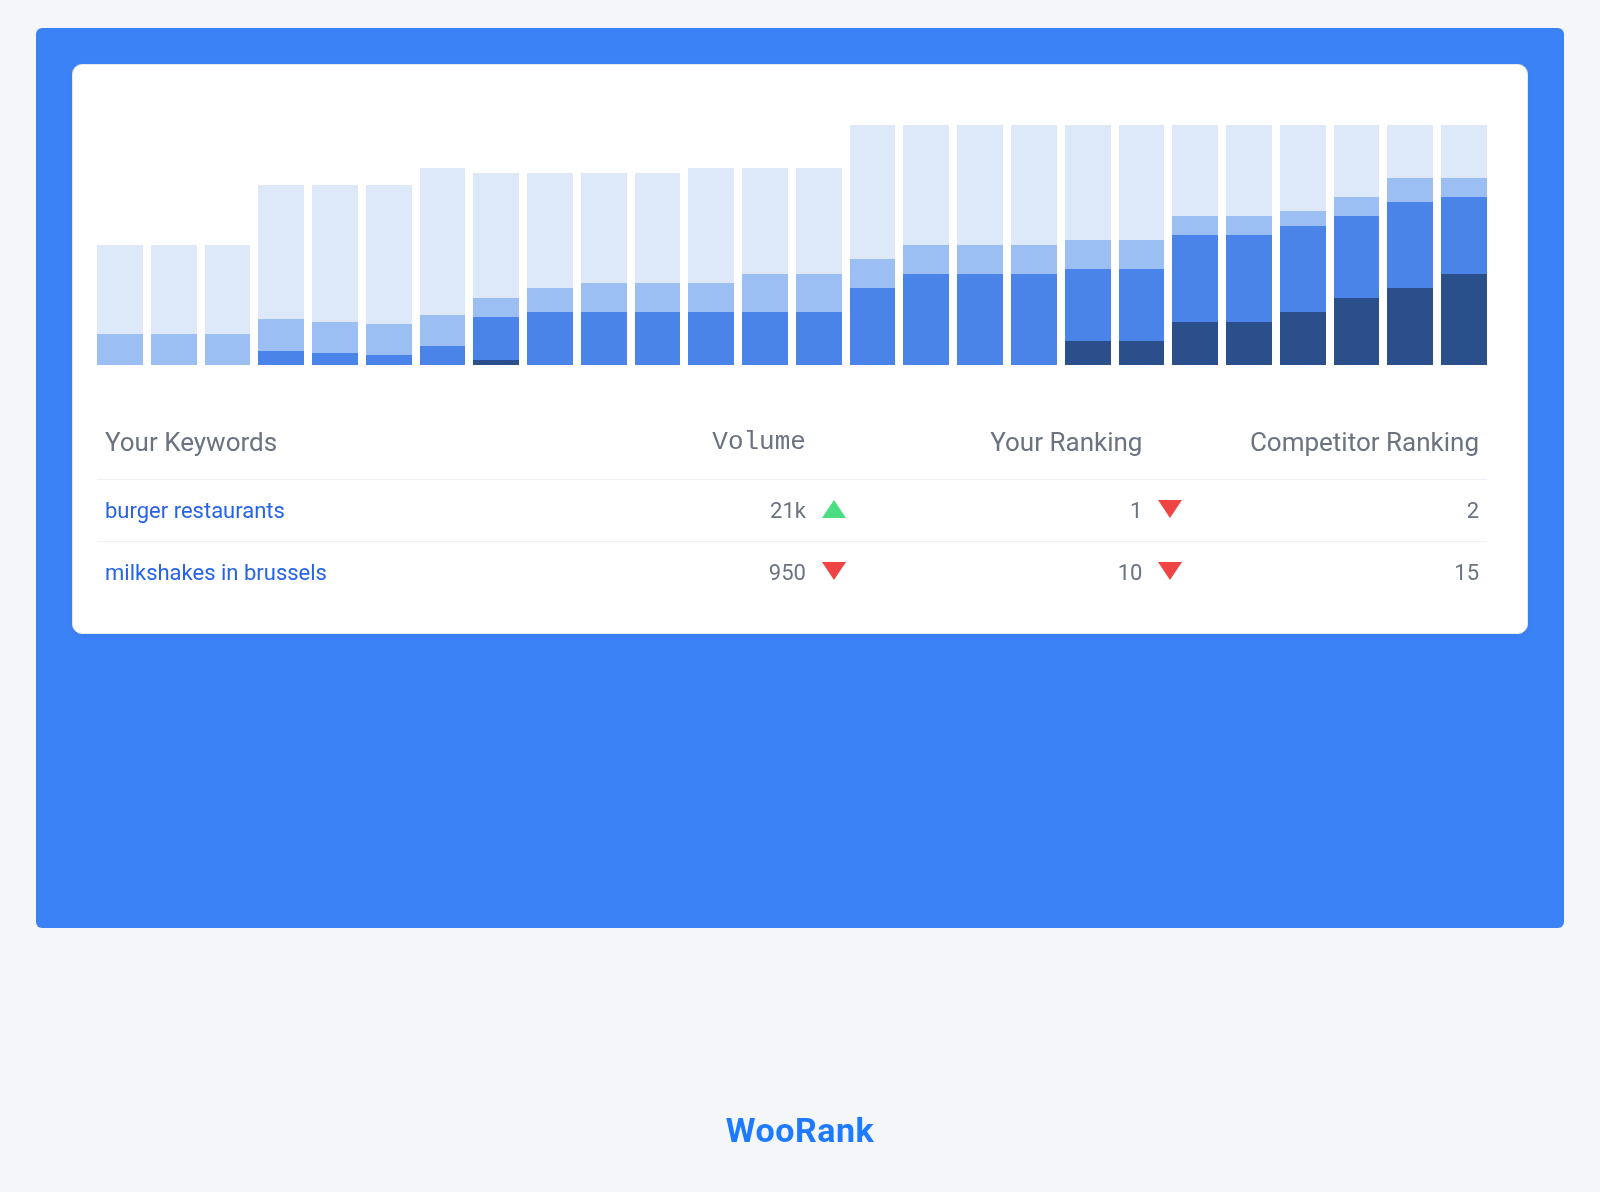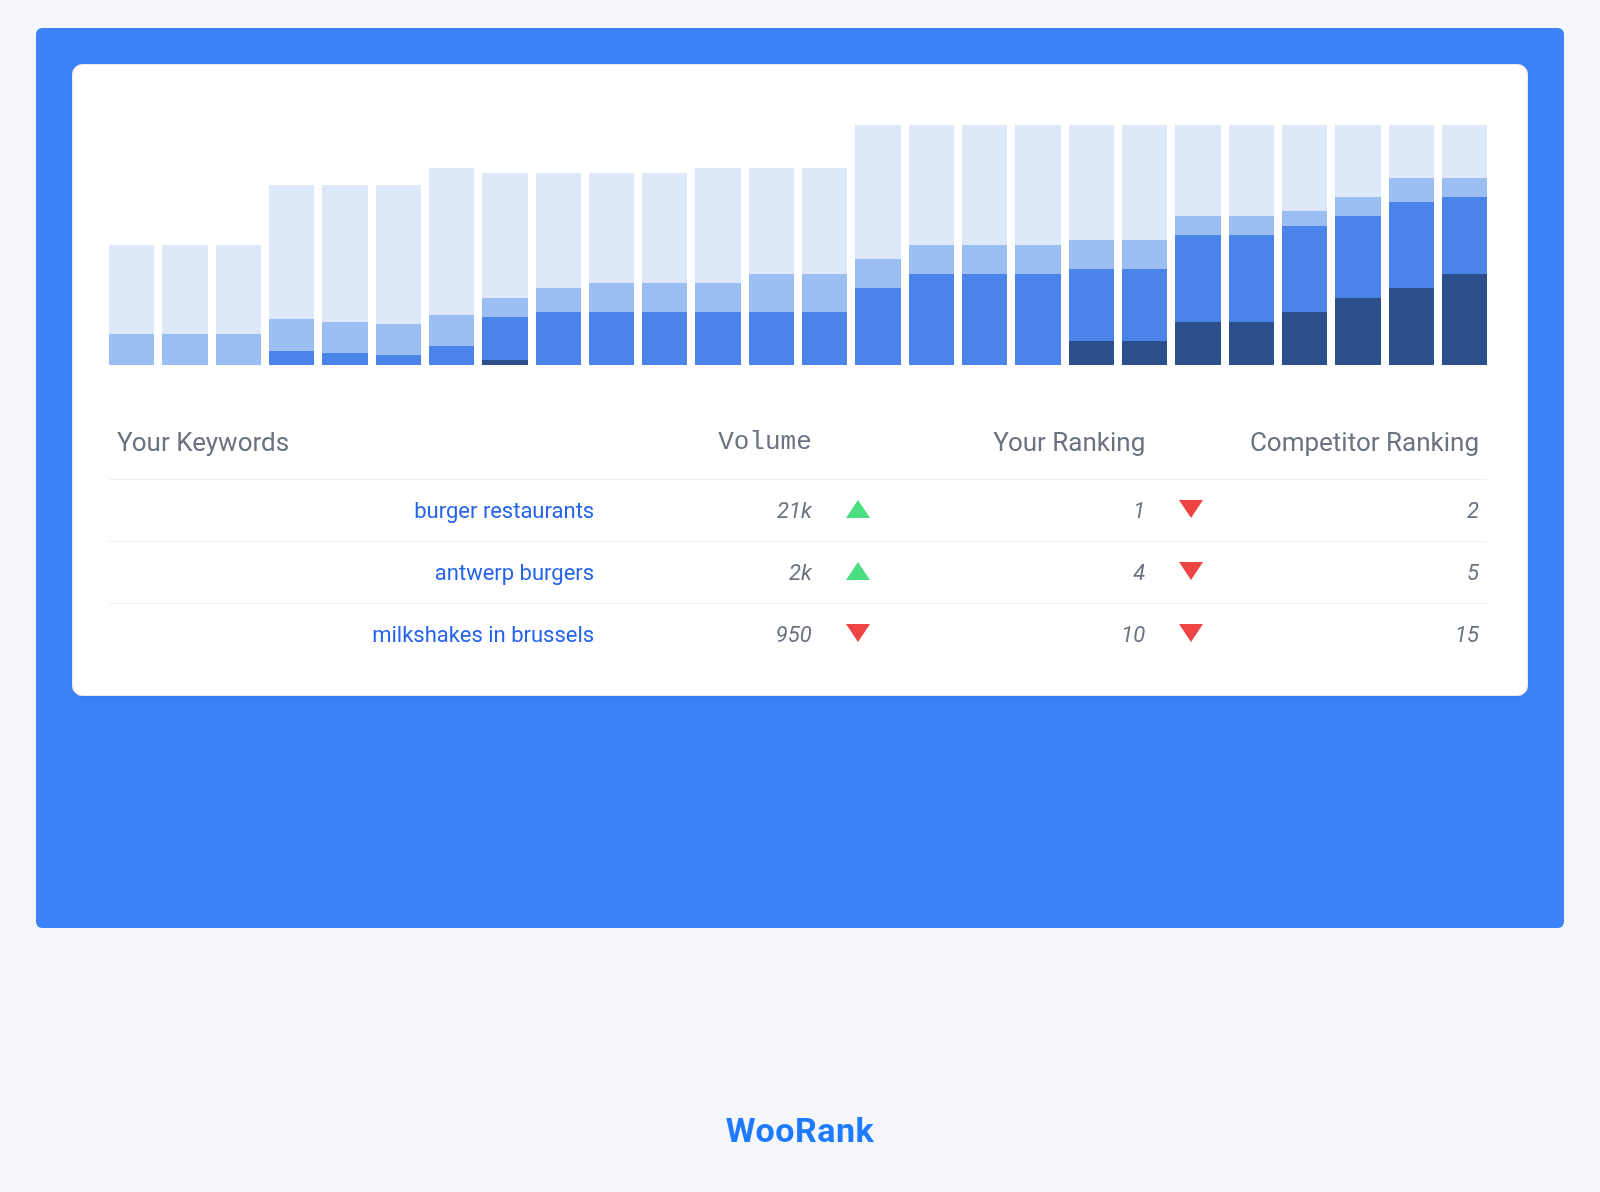--- a/index.html
+++ b/index.html
@@ -21,21 +21,21 @@
   }
   .card {
     position: absolute;
     top: 64px;
     left: 72px;
     right: 72px;
     background: #ffffff;
     border-radius: 10px;
     border: 1px solid #e5e9f0;
     box-shadow: 0 2px 8px rgba(0,0,0,0.03);
-    padding: 40px 40px 30px 36px;
+    padding: 40px 40px 30px 24px;
   }
   
   .chart {
     height: 260px;
     display: flex;
     align-items: flex-end;
     gap: 8px;
     margin-bottom: 48px;
     padding-top: 18px;
   }
@@ -62,25 +62,24 @@
     font-size: 26px;
     padding: 14px 8px 22px 8px;
     border-bottom: 1px solid #edf0f5;
   }
   .tbl th.num { text-align: right; }
   .tbl td {
     padding: 18px 8px;
     font-size: 22px;
     border-bottom: 1px solid #edf0f5;
     vertical-align: middle;
-    text-align: right;
   }
   .tbl tbody tr:last-child td { border-bottom: none; }
   .kw-link { color: #2563eb; text-decoration: none; cursor: pointer; }
-  .td-num { text-align: right; color: #6b7280; font-style: italic; }
+  .td-num { text-align: right; color: #6b7280; }
   .td-trend { width: 48px; padding-left: 24px; }
   .tri-up {
     display: inline-block;
     width: 0; height: 0;
     border-left: 12px solid transparent;
     border-right: 12px solid transparent;
     border-bottom: 18px solid #4ade80;
   }
   .tri-down {
     display: inline-block;
@@ -269,28 +268,20 @@
     <tbody id="tbody">
         <tr>
           <td><a class="kw-link">burger restaurants</a></td>
           <td class="td-num">21k</td>
           <td class="td-trend"><span class="tri-up"></span></td>
           <td class="td-num">1</td>
           <td class="td-trend"><span class="tri-down"></span></td>
           <td class="td-num">2</td>
         </tr>
         <tr>
-          <td><a class="kw-link">antwerp burgers</a></td>
-          <td class="td-num">2k</td>
-          <td class="td-trend"><span class="tri-up"></span></td>
-          <td class="td-num">4</td>
-          <td class="td-trend"><span class="tri-down"></span></td>
-          <td class="td-num">5</td>
-        </tr>
-        <tr>
           <td><a class="kw-link">milkshakes in brussels</a></td>
           <td class="td-num">950</td>
           <td class="td-trend"><span class="tri-down"></span></td>
           <td class="td-num">10</td>
           <td class="td-trend"><span class="tri-down"></span></td>
           <td class="td-num">15</td>
         </tr>
       </tbody>
   </table>
 

